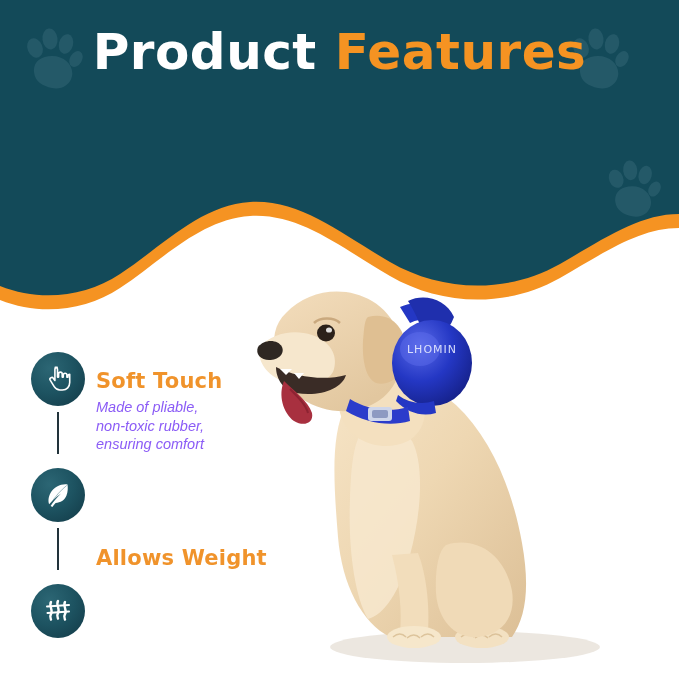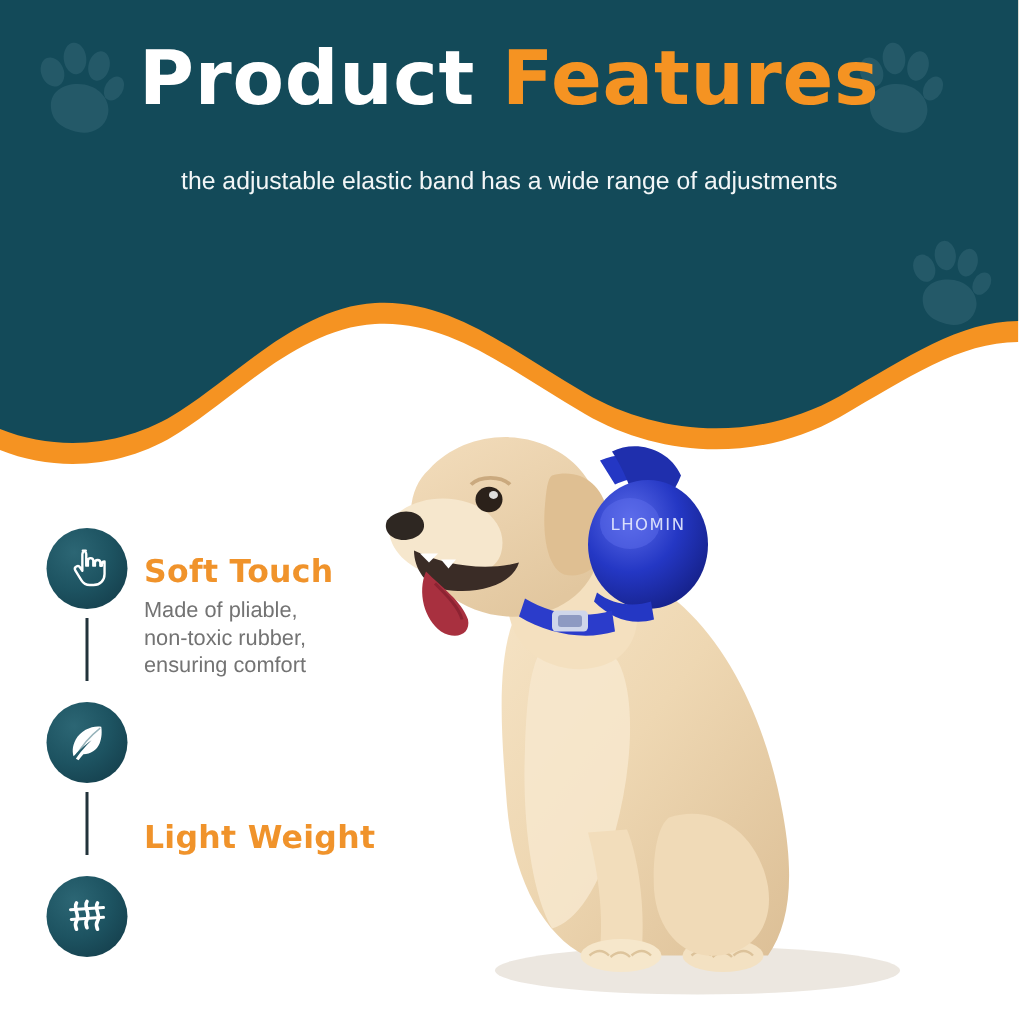--- a/index.html
+++ b/index.html
@@ -124,22 +124,23 @@
     font-size: 21px;
     font-weight: bold;
     color: #f0932b;
     letter-spacing: 0.2px;
     line-height: 1.1;
   }
   .feature-desc {
     margin: 5px 0 0 0;
     font-size: 14.5px;
     line-height: 1.28;
-    color: #737373;
+    color: #8b5cf6;
     white-space: pre-line;
+    font-style: italic;
   }
 </style>
 </head>
 <body>
 
 <div class="canvas">
 
   <svg class="wave-layer" viewBox="0 0 679 340" preserveAspectRatio="none">
 
     <path d="M 0 0 L 679 0 L 679 228
@@ -187,21 +188,20 @@
     </g>
   </svg>
 
   <div class="header-text">
     <h1 class="title">
       <span class="word-white">Product</span>
       <span class="word-orange">Features</span>
     </h1>
     <p class="subtitle">
       <br>
-      <span>the adjustable elastic band has a wide range of adjustments</span>
     </p>
   </div>
 
   <svg class="dog-layer" viewBox="0 0 429 424">
     <defs>
       <linearGradient id="furG" x1="0" y1="0" x2="1" y2="1">
         <stop offset="0%" stop-color="#f6e4c6"></stop>
         <stop offset="45%" stop-color="#eed7b2"></stop>
         <stop offset="100%" stop-color="#dcbf96"></stop>
       </linearGradient>
@@ -320,21 +320,21 @@
             <path d="M25.5 5.5C20 4.5 12 7.5 8.5 14c-2.6 4.8-2.2 9-1.4 11.2
                      C9.5 22.5 14 18 19 14.5c-3.8 3.8-8.2 8.8-10.4 12.4
                      l1.8 1c.9-1.3 2-2.7 3.2-4 4.8-.2 9-2.8 10.8-7.2
                      1.6-3.9 1.6-8.2 1.1-11.2z" fill="#ffffff"></path>
             <path d="M24.8 6.4C19 11 12.5 18 8.4 25.5" stroke="#2c6674" stroke-width="0.9" fill="none" opacity="0.5"></path>
           </svg>
         </div>
         <div class="connector"></div>
       </div>
       <div class="text-col">
-        <h3 class="feature-title">Light Weight</h3>
+        <h3 class="feature-title">Allows Weight</h3>
       </div>
     </div>
 
     <div class="feature f3">
       <div class="icon-col">
         <div class="icon-circle">
           <svg width="30" height="30" viewBox="0 0 30 30">
             <g stroke="#ffffff" stroke-width="2.4" fill="none" stroke-linecap="round">
               <path d="M8 6 C5.5 10, 10.5 14, 8 18 C6.5 20.5, 7.5 22, 8 23.5"></path>
               <path d="M15 5 C12.5 9, 17.5 13, 15 17 C13.5 19.5, 14.5 21, 15 22.5"></path>

